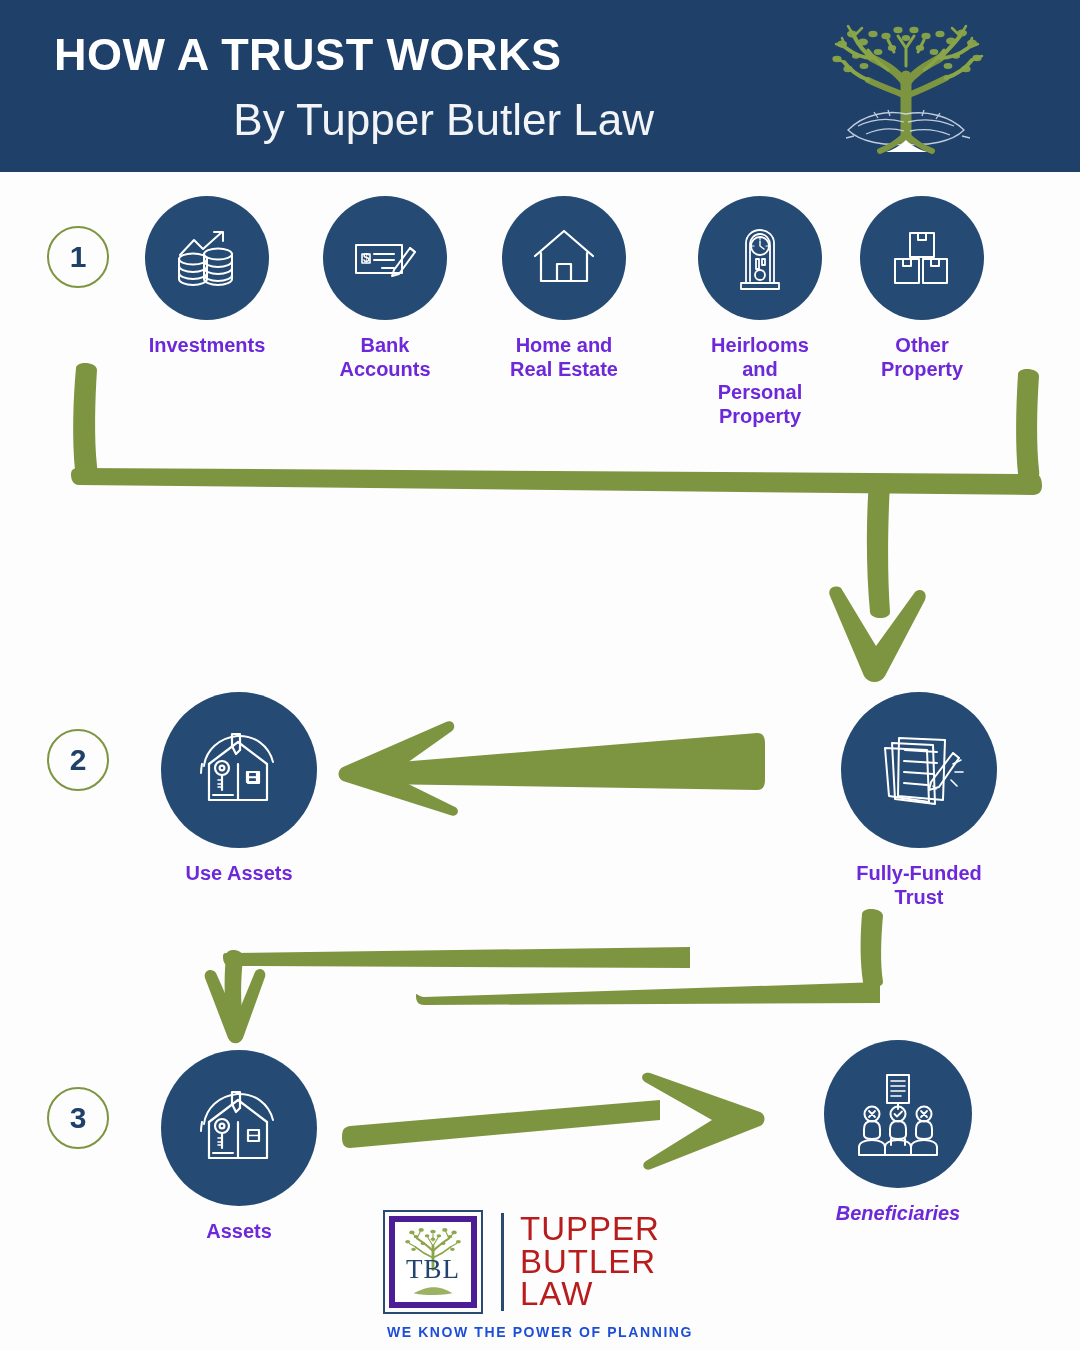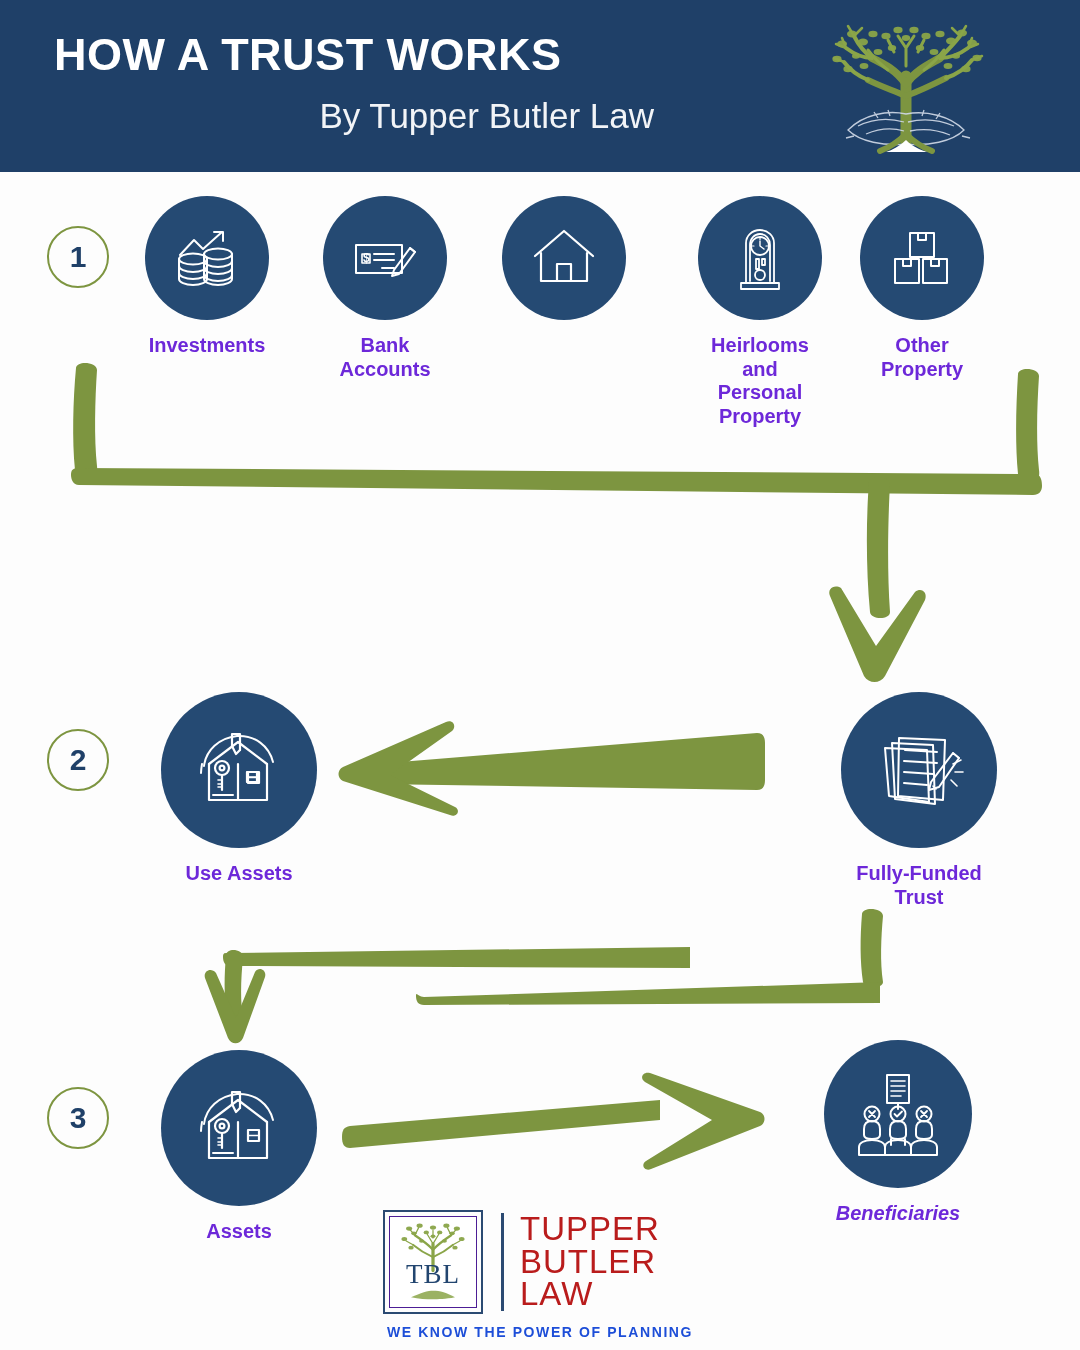--- a/index.html
+++ b/index.html
@@ -17,21 +17,21 @@
   }
   .header-title{
     position:absolute;left:54px;top:32px;
     font-size:45px;font-weight:bold;color:#ffffff;
     letter-spacing:0.5px;line-height:1;
     white-space:nowrap;
   }
   .header-sub{
     position:absolute;left:54px;top:98px;width:600px;
     text-align:right;
-    font-size:35px;font-weight:300;color:#f2f4f7;
+    font-size:44px;font-weight:300;color:#f2f4f7;
     line-height:1;white-space:nowrap;
   }
   .header-logo{
     position:absolute;left:818px;top:14px;width:176px;height:148px;
   }
 
   
   .step-badge{
     position:absolute;width:62px;height:62px;border-radius:50%;
     border:2.5px solid #7d9540;box-sizing:border-box;
@@ -88,21 +88,21 @@
   
   .brand{
     position:absolute;left:383px;top:1208px;width:314px;height:134px;
   }
   .brand-row{display:flex;align-items:center;height:108px;}
   .brand-mark{
     width:100px;height:104px;border:2px solid #2b4a72;box-sizing:border-box;
     padding:4px;flex:0 0 auto;
   }
   .brand-mark-inner{
-    width:100%;height:100%;border:1px solid #4c1d95;box-sizing:border-box;
+    width:100%;height:100%;border:6px solid #4c1d95;box-sizing:border-box;
     position:relative;background:#ffffff;padding-left:46px;
   }
   .brand-divider{
     width:3px;height:98px;background:#2b4a72;margin:0 16px 0 18px;flex:0 0 auto;
   }
   .brand-words{
     color:#b91c1c;font-weight:400;font-size:33px;line-height:0.99;
     letter-spacing:1px;
   }
   .brand-tagline{
@@ -256,20 +256,24 @@
   <div class="node r1" id="node-home">
     <div class="disc">
       <svg width="74" height="74" viewBox="0 0 74 74">
         <g fill="none" stroke="#ffffff" stroke-width="2.2" stroke-linecap="round" stroke-linejoin="round">
           <path d="M8 35 L37 10 L66 35"></path>
           <path d="M14 32 L14 60 L60 60 L60 32"></path>
           <path d="M30 60 L30 43 L44 43 L44 60"></path>
         </g>
       </svg>
     </div>
+    <div class="node-label">
+      <div>Home and</div>
+      <div>Real Estate</div>
+    </div>
   </div>
 
   <div class="node r1" id="node-heirlooms">
     <div class="disc">
       <svg width="74" height="74" viewBox="0 0 74 74">
         <g fill="none" stroke="#ffffff" stroke-width="1.8" stroke-linecap="round" stroke-linejoin="round">
           <path d="M23 62 L23 22 C23 15 29 9 37 9 C45 9 51 15 51 22 L51 62 Z"></path>
           <path d="M27 60 L27 24 C27 18 31 13 37 13 C43 13 47 18 47 24 L47 60"></path>
           <circle cx="37" cy="25" r="9"></circle>
           <path d="M37 20 L37 25 L41 28" stroke-width="1.4"></path>

